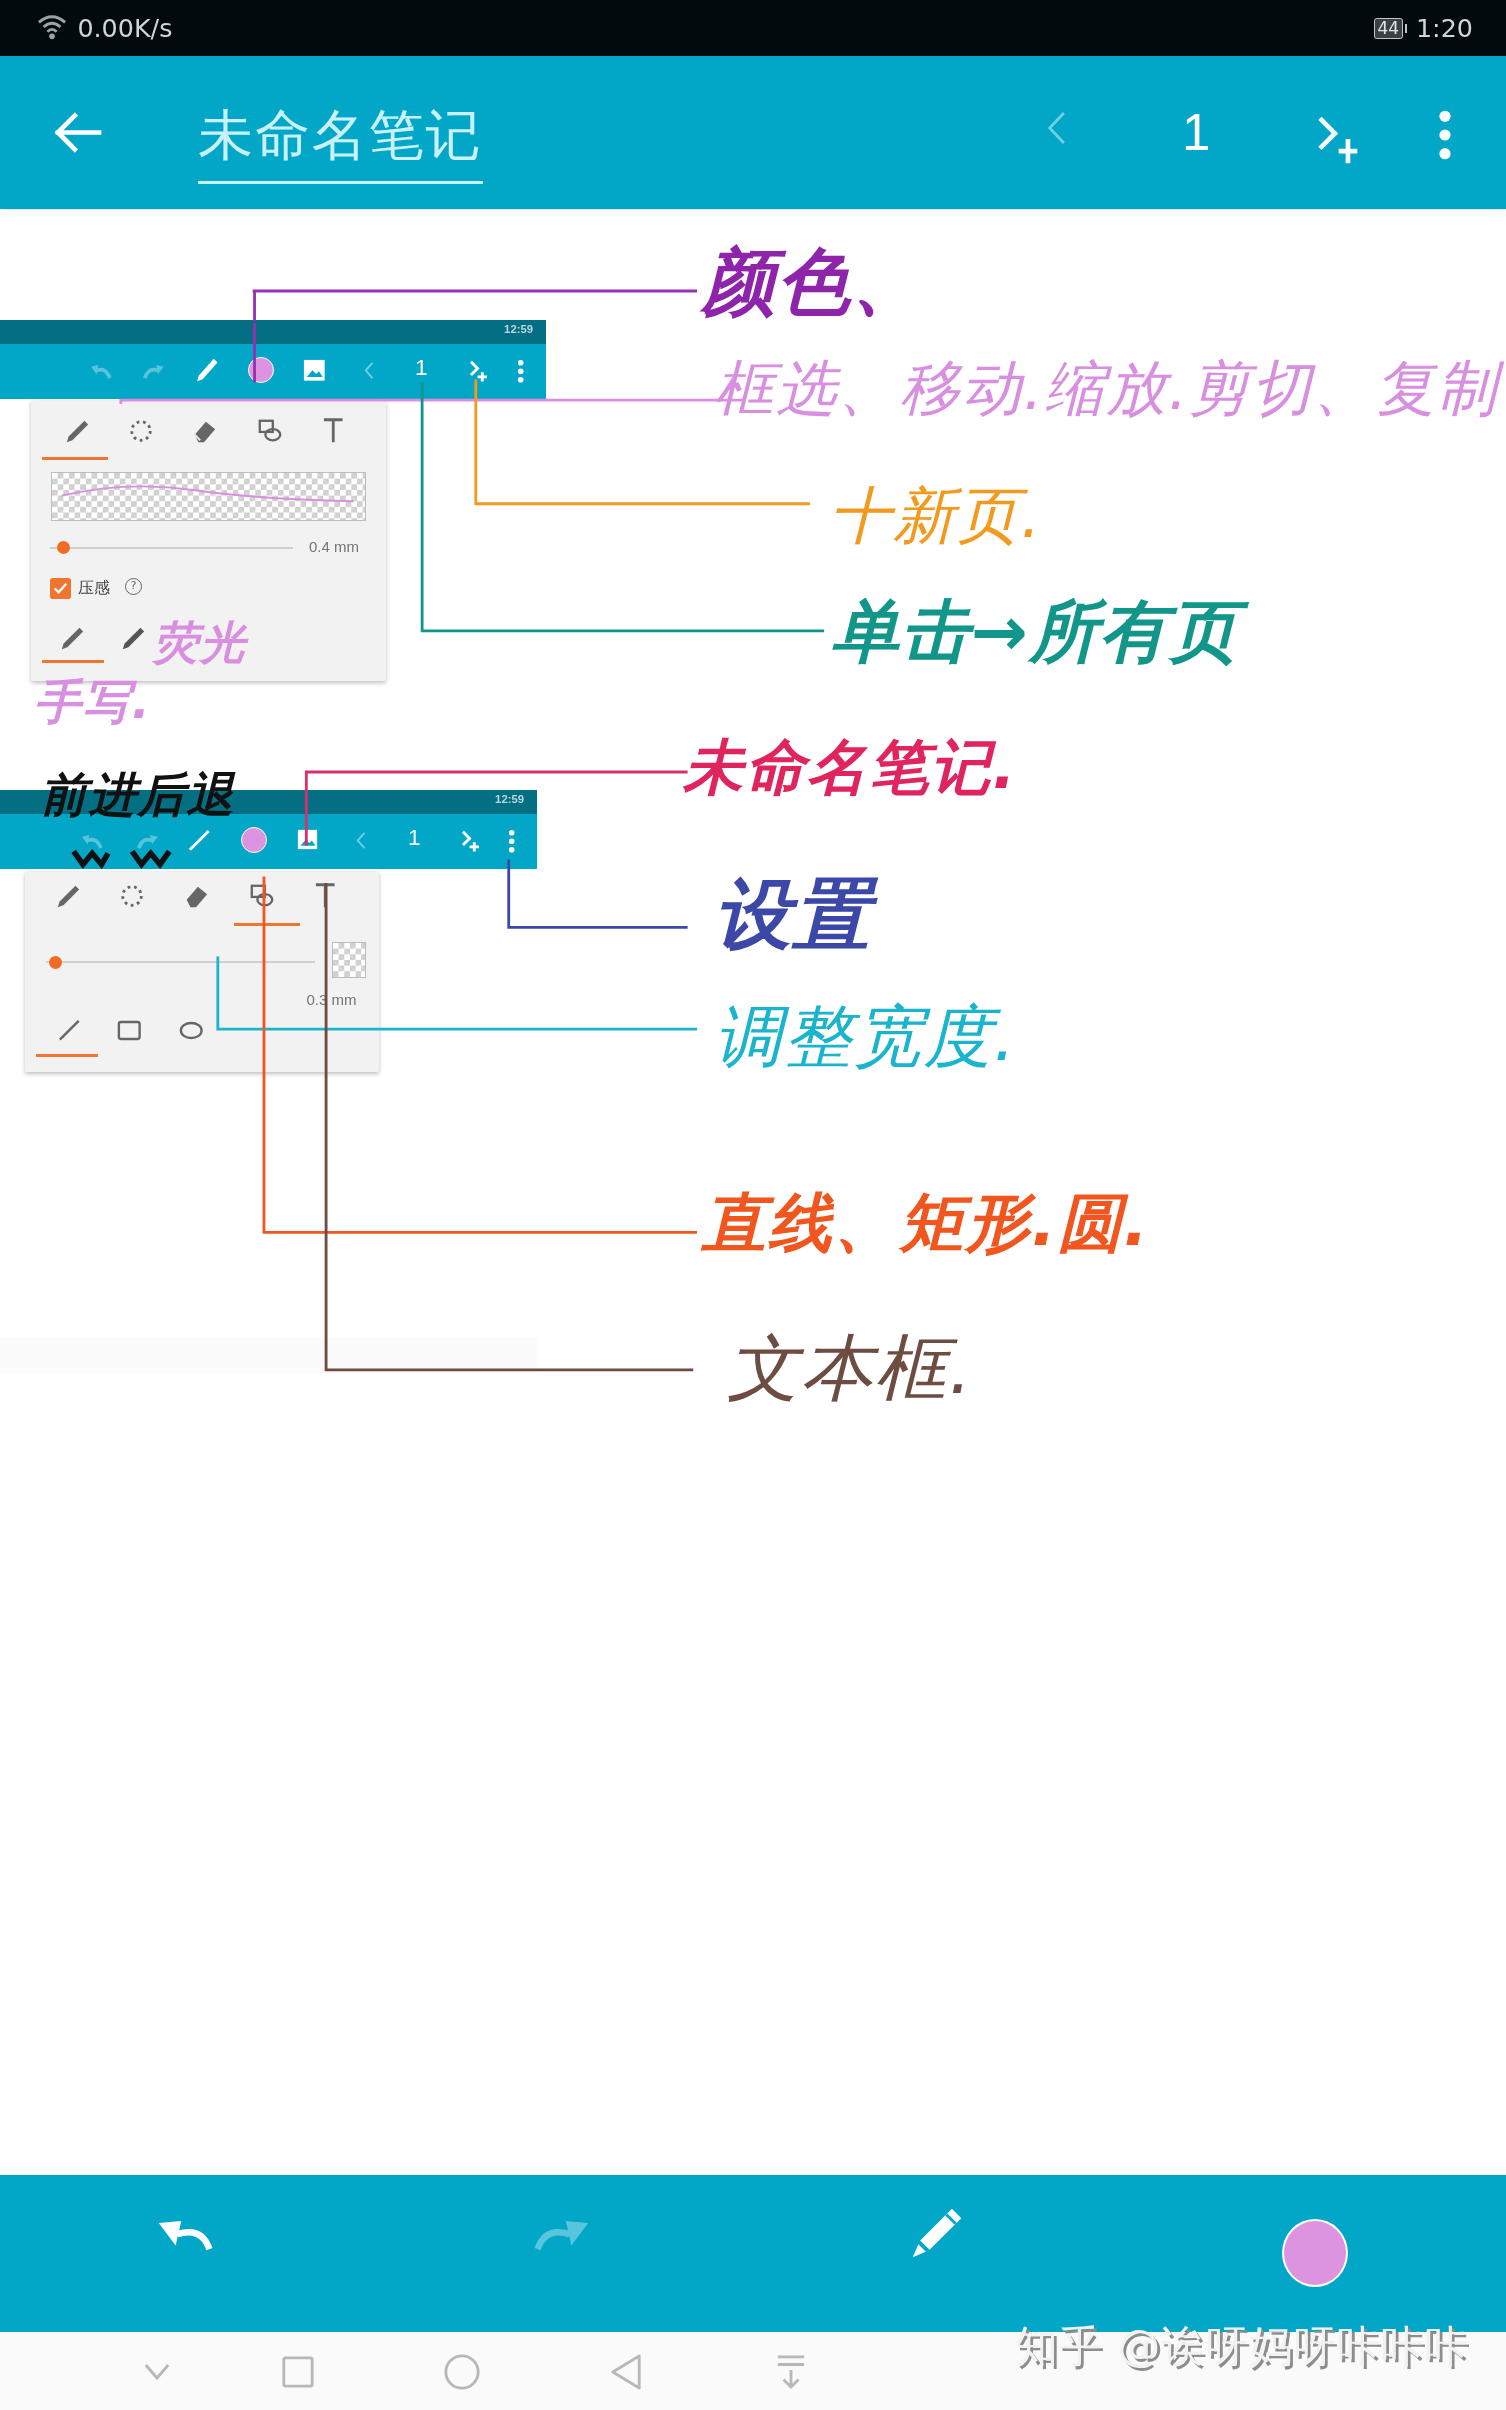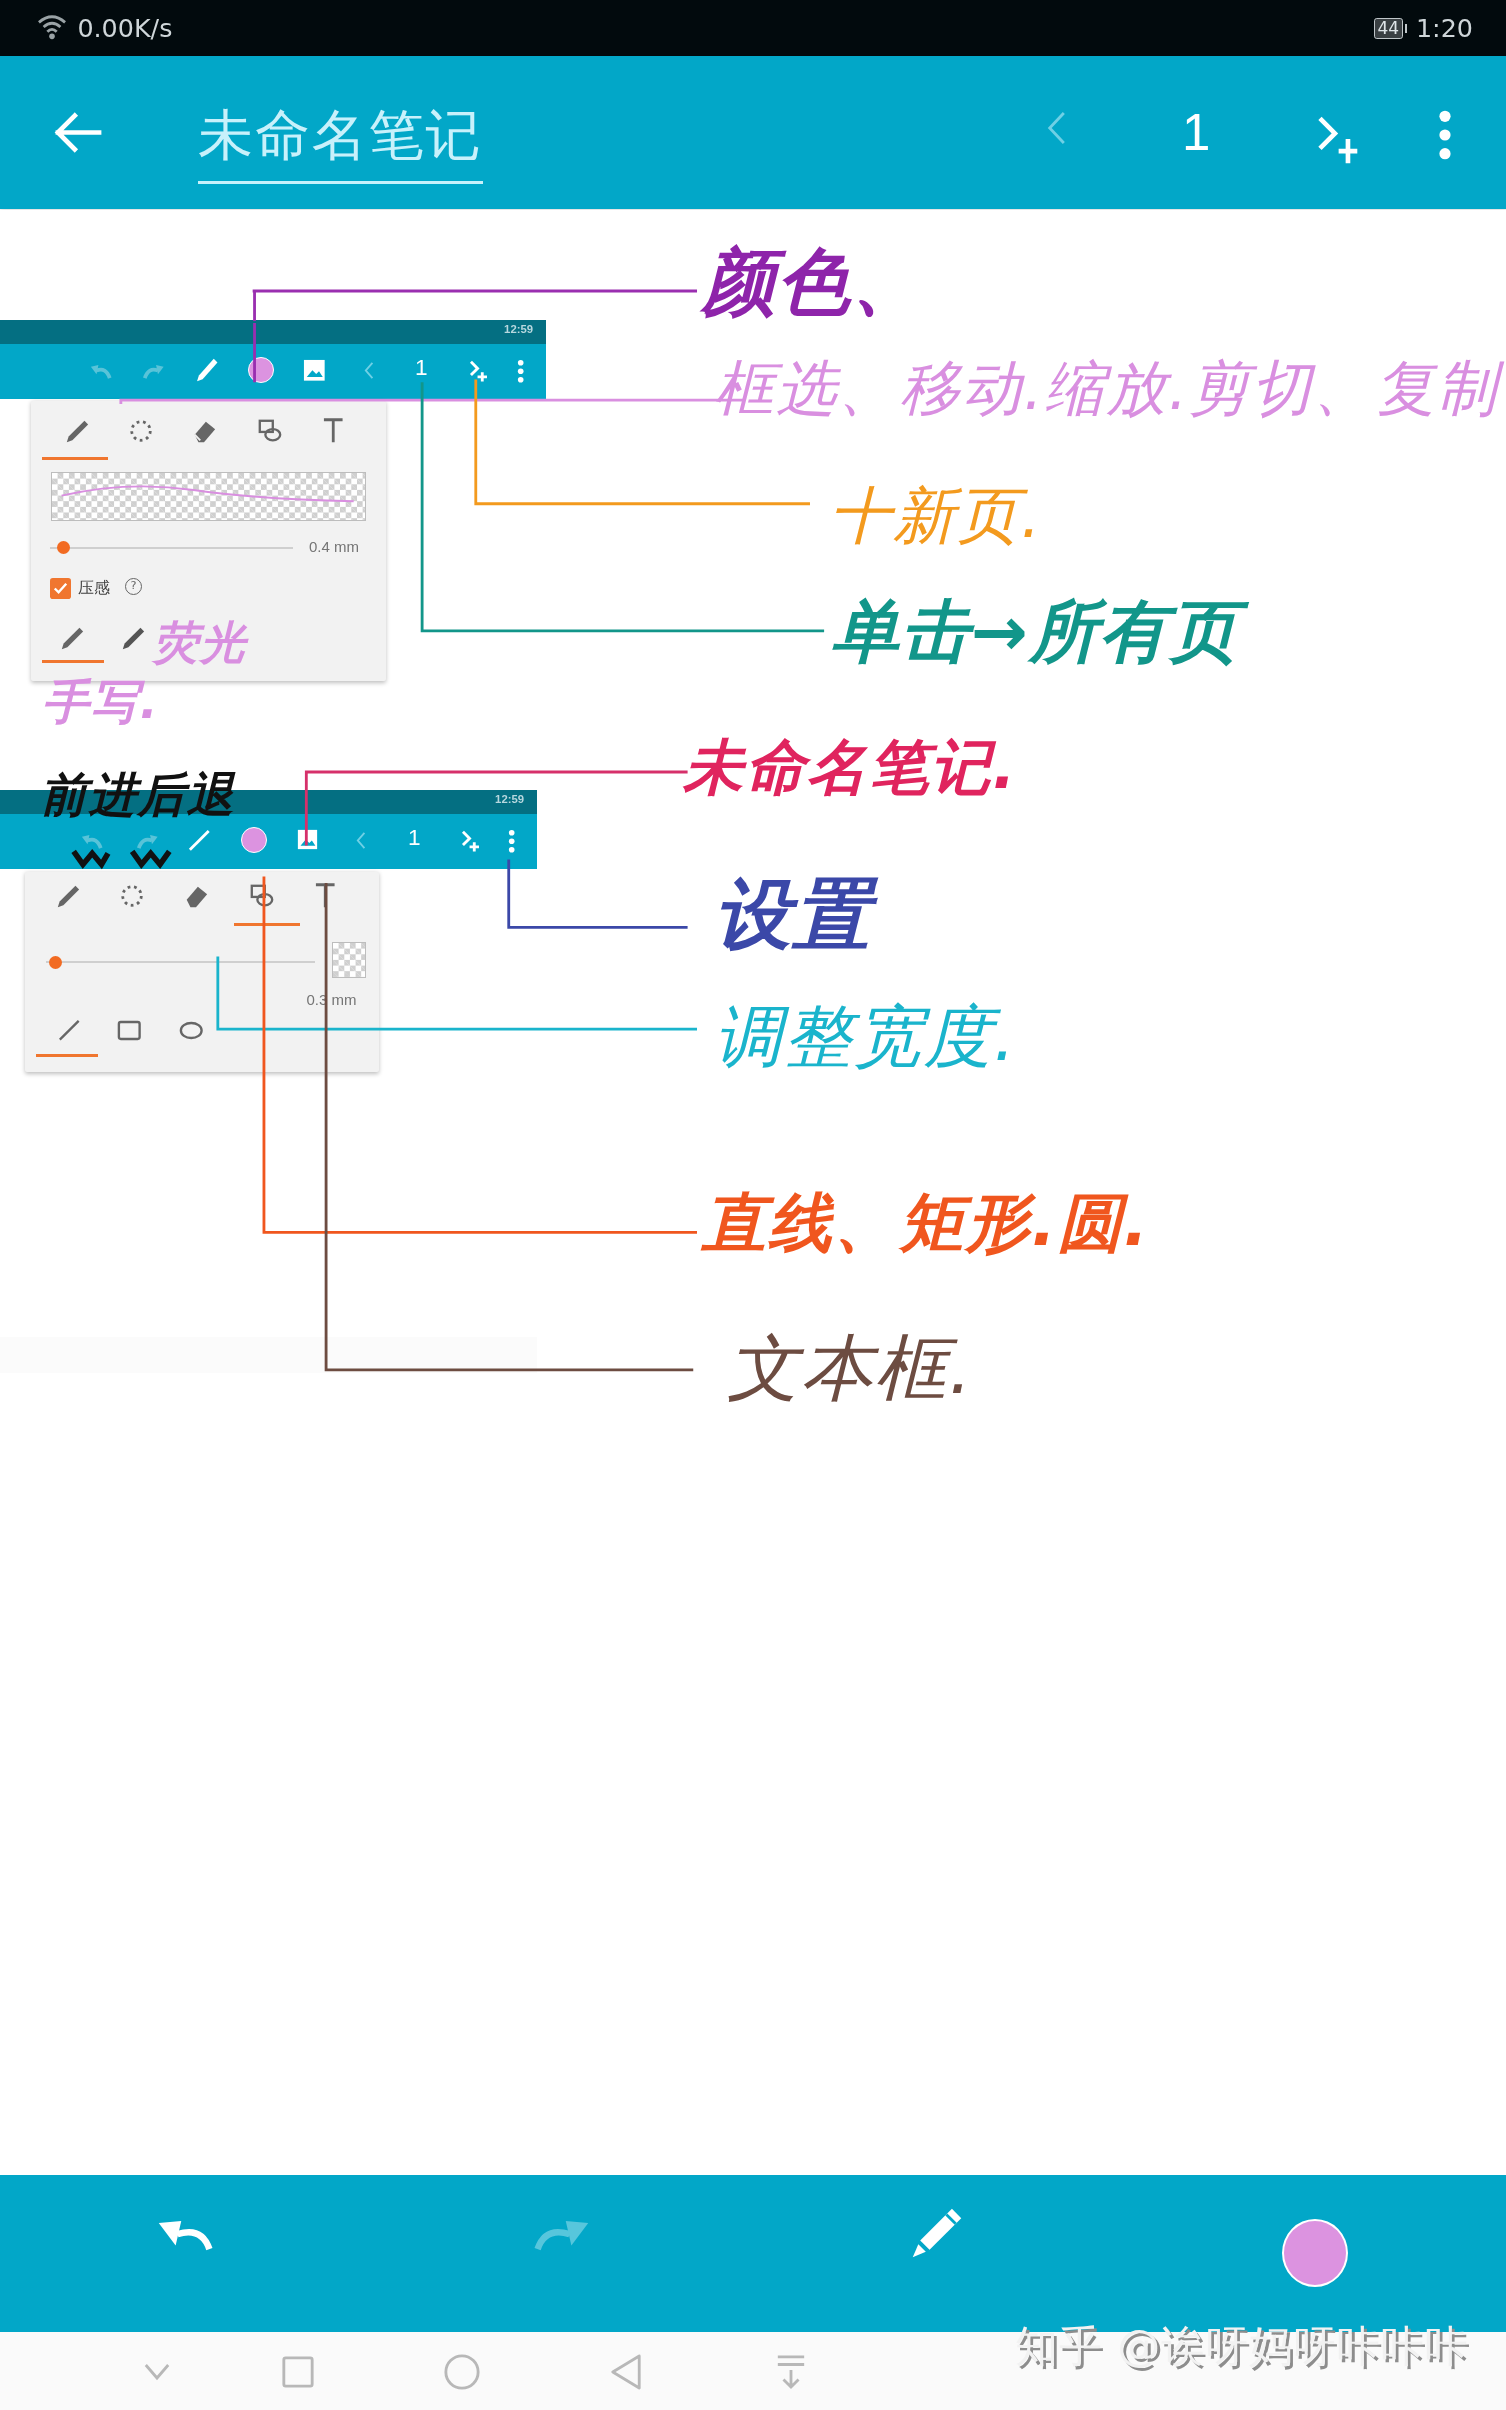--- a/index.html
+++ b/index.html
@@ -265,21 +265,21 @@
     <path d="M280 708 V1086 H740" stroke="#f0561e" stroke-width="3" fill="none"></path>
 
     <path d="M346 715 V1232 H736" stroke="#6d4c41" stroke-width="3" fill="none"></path>
   </svg>
 
   <div class="hw" style="left: 702px; top: 23.5px; font-size: 73px; color: rgb(142, 36, 170);">颜色、</div>
   <div class="hw" style="left: 714px; top: 139px; font-size: 60px; font-weight: normal; color: rgb(217, 143, 224);">框选、移动.缩放.剪切、复制</div>
   <div class="hw" style="left: 829px; top: 264px; font-size: 62px; font-weight: normal; color: rgb(243, 154, 30);">十新页.</div>
   <div class="hw" style="left: 831px; top: 377px; font-size: 68px; color: rgb(18, 150, 138);">单击→所有页</div>
   <div class="hw" style="left: 153px; top: 403px; font-size: 45px; color: rgb(217, 143, 224);">荧光</div>
-  <div class="hw" style="left: 42px; top: 461px; font-size: 47px; color: rgb(217, 143, 224); text-align: center;">手写.</div>
+  <div class="hw" style="left: 34px; top: 461px; font-size: 47px; color: rgb(217, 143, 224); text-align: center;">手写.</div>
   <div class="hw" style="left: 40px; top: 554px; font-size: 47px; color: rgb(17, 17, 17);">前进后退</div>
   <svg class="abs" style="left:68px;top:634px" width="132" height="26" viewBox="0 0 140 28">
       <path d="M5 8 L15 22 L25 10 L35 22 L42 10" stroke="#111" stroke-width="6" fill="none"></path>
       <path d="M68 8 L78 22 L88 10 L98 22 L108 8" stroke="#111" stroke-width="6" fill="none"></path>
     </svg>
   <div class="hw" style="left: 683px; top: 518px; font-size: 60px; color: rgb(224, 36, 94);">未命名笔记.</div>
   <div class="hw" style="left: 714px; top: 654px; font-size: 77px; color: rgb(59, 72, 168);">设置</div>
   <div class="hw" style="left: 714px; top: 782px; font-size: 68px; font-weight: normal; color: rgb(26, 180, 204);">调整宽度.</div>
   <div class="hw" style="left: 702px; top: 970px; font-size: 64px; color: rgb(240, 86, 30);">直线、矩形.圆.</div>
   <div class="hw" style="left: 727px; top: 1111px; font-size: 72px; font-weight: normal; color: rgb(109, 76, 65);">文本框.</div>

